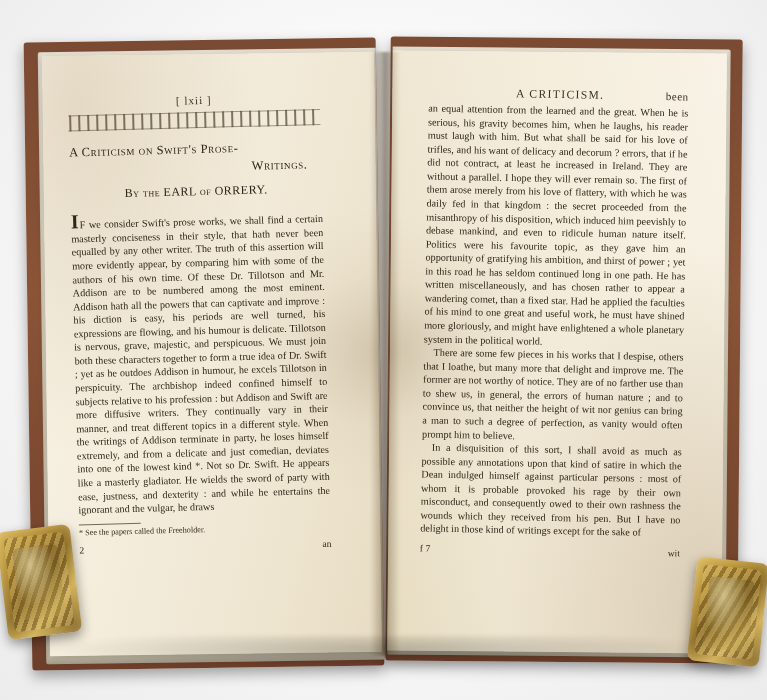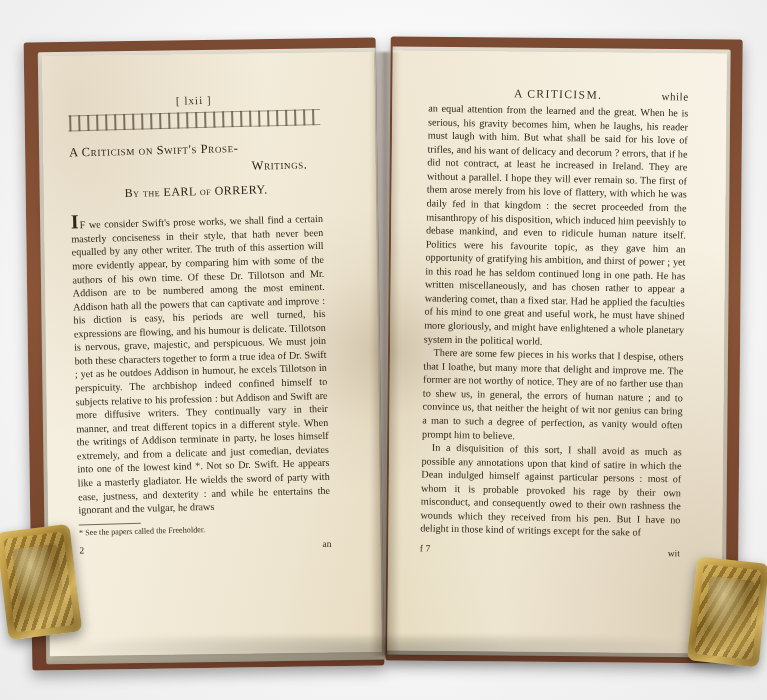--- a/index.html
+++ b/index.html
@@ -328,21 +328,21 @@
         </div>
       </div>
     </div>
 
     <div class="page-sheet page-right">
       <div class="text-col right-text">
 
         <div class="folio-row">
           <span style="width:26px"></span>
           <span class="running-head">A CRITICISM.</span>
-          <span>while</span>
+          <span>been</span>
         </div>
 
         <p class="body-par">an equal attention from the learned and the great. When he is serious, his gravity becomes him, when he laughs, his reader must laugh with him. But what shall be said for his love of trifles, and his want of delicacy and decorum ? errors, that if he did not contract, at least he increased in Ireland. They are without a parallel. I hope they will ever remain so. The first of them arose merely from his love of flattery, with which he was daily fed in that kingdom : the secret proceeded from the misanthropy of his disposition, which induced him peevishly to debase mankind, and even to ridicule human nature itself. Politics were his favourite topic, as they gave him an opportunity of gratifying his ambition, and thirst of power ; yet in this road he has seldom continued long in one path. He has written miscellaneously, and has chosen rather to appear a wandering comet, than a fixed star. Had he applied the faculties of his mind to one great and useful work, he must have shined more gloriously, and might have enlightened a whole planetary system in the political world.</p>
         <p class="body-par indent">There are some few pieces in his works that I despise, others that I loathe, but many more that delight and improve me. The former are not worthy of notice. They are of no farther use than to shew us, in general, the errors of human nature ; and to convince us, that neither the height of wit nor genius can bring a man to such a degree of perfection, as vanity would often prompt him to believe.</p>
         <p class="body-par indent">In a disquisition of this sort, I shall avoid as much as possible any annotations upon that kind of satire in which the Dean indulged himself against particular persons : most of whom it is probable provoked his rage by their own misconduct, and consequently owed to their own rashness the wounds which they received from his pen. But I have no delight in those kind of writings except for the sake of</p>
 
         <div class="sig-row">
           <span>f 7</span>
           <span>wit</span>
         </div>

